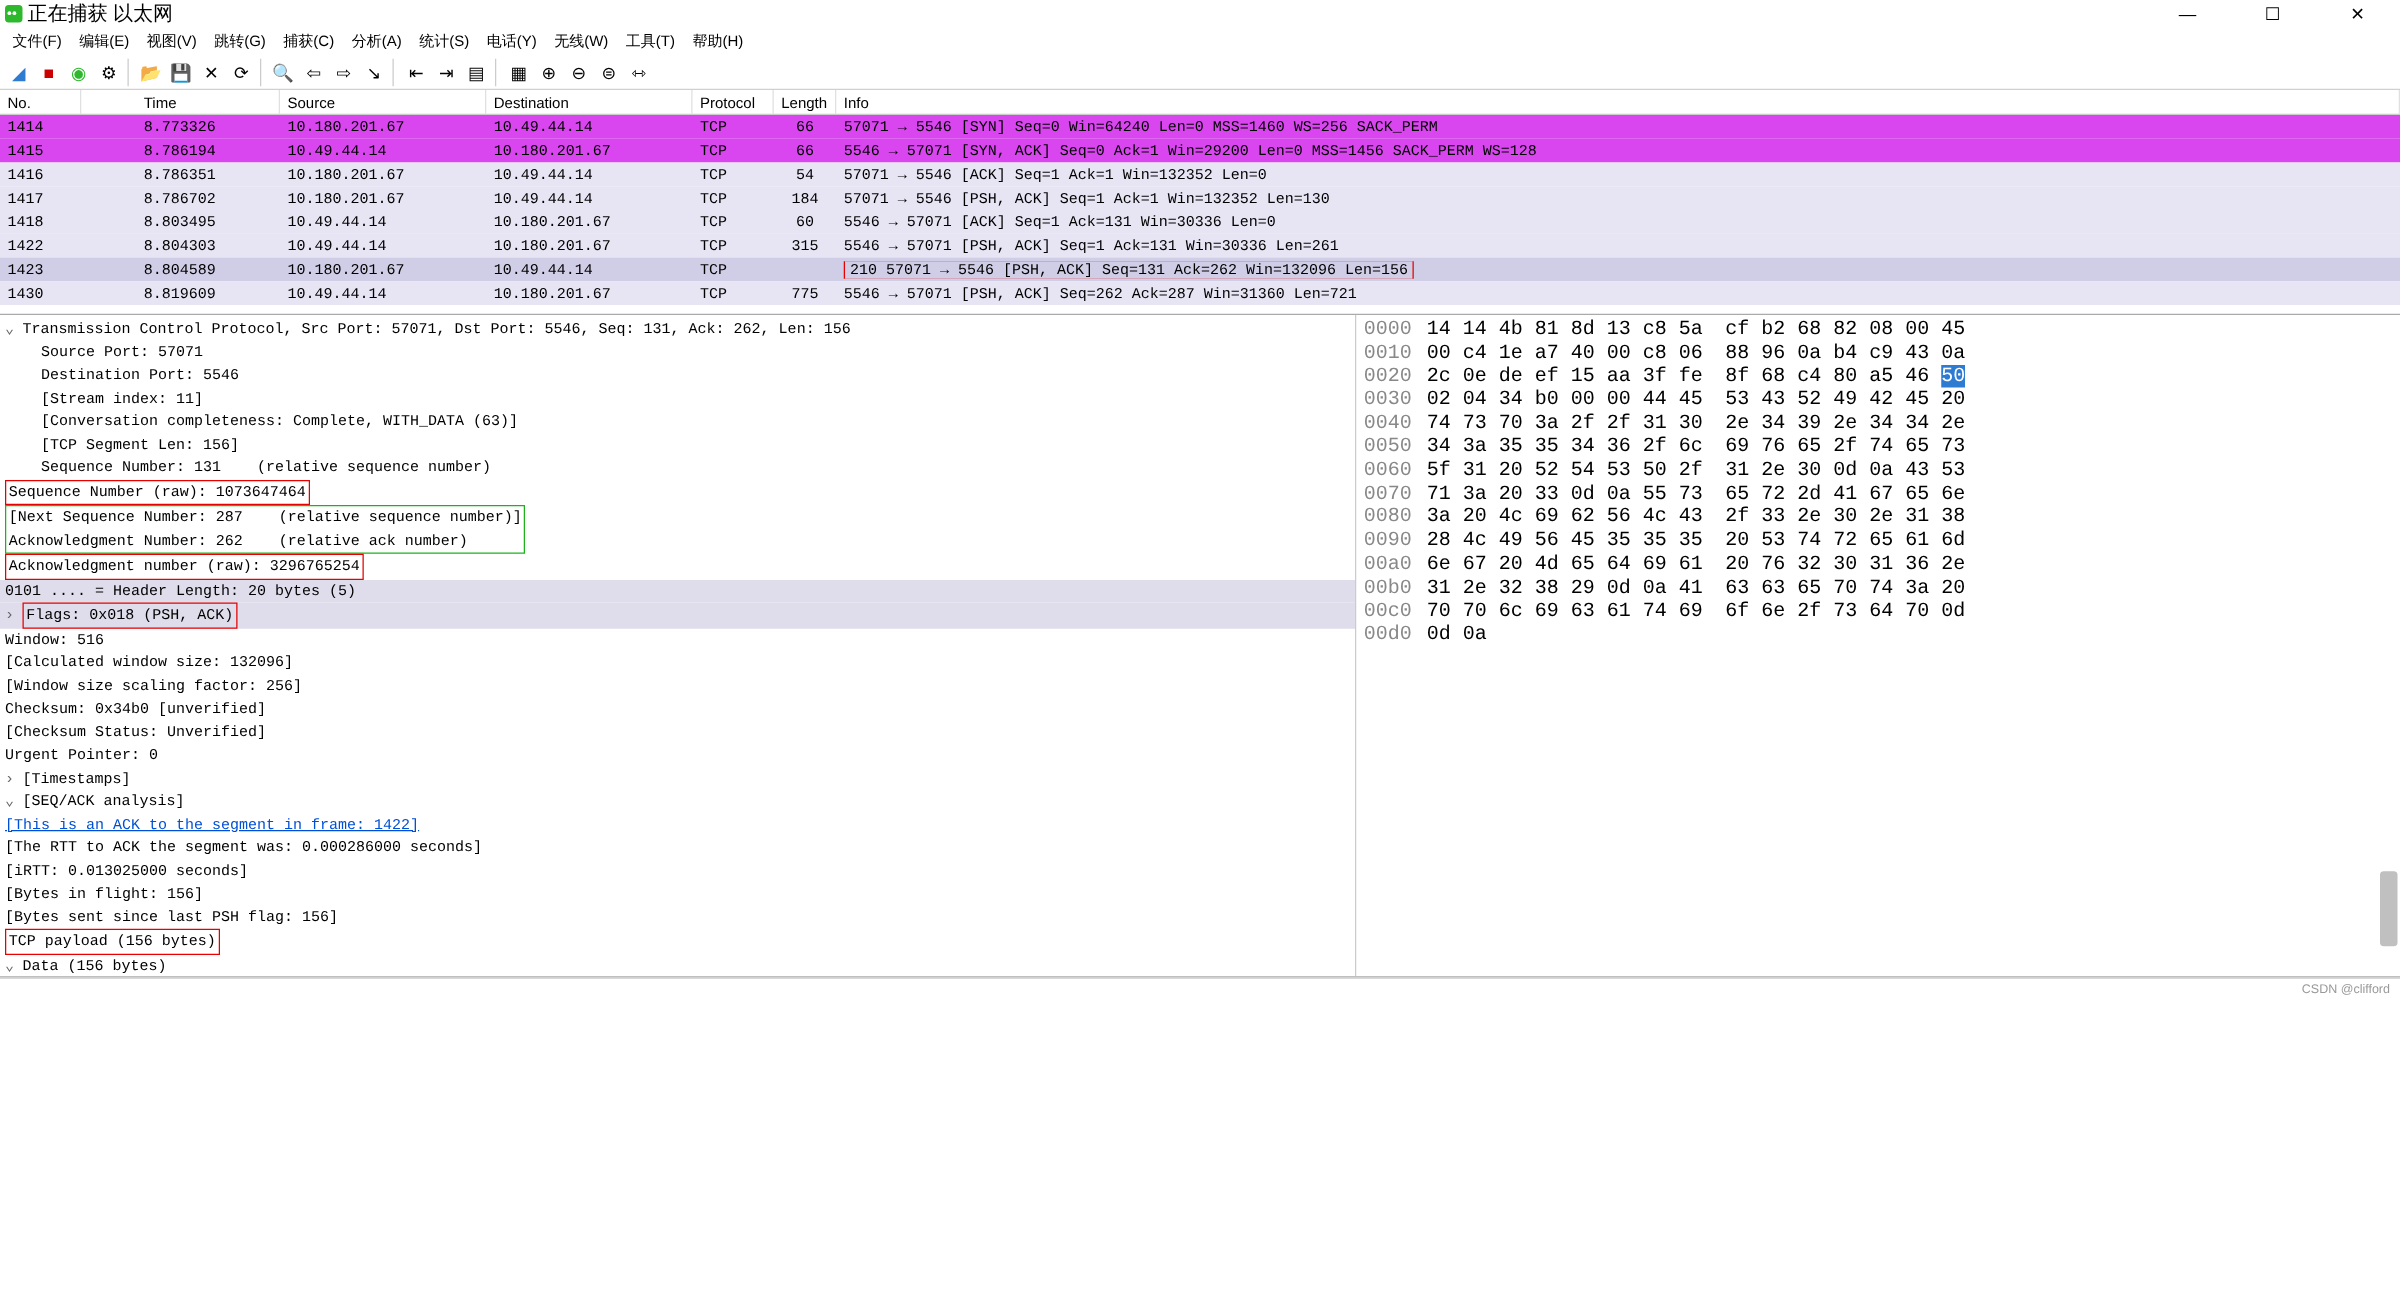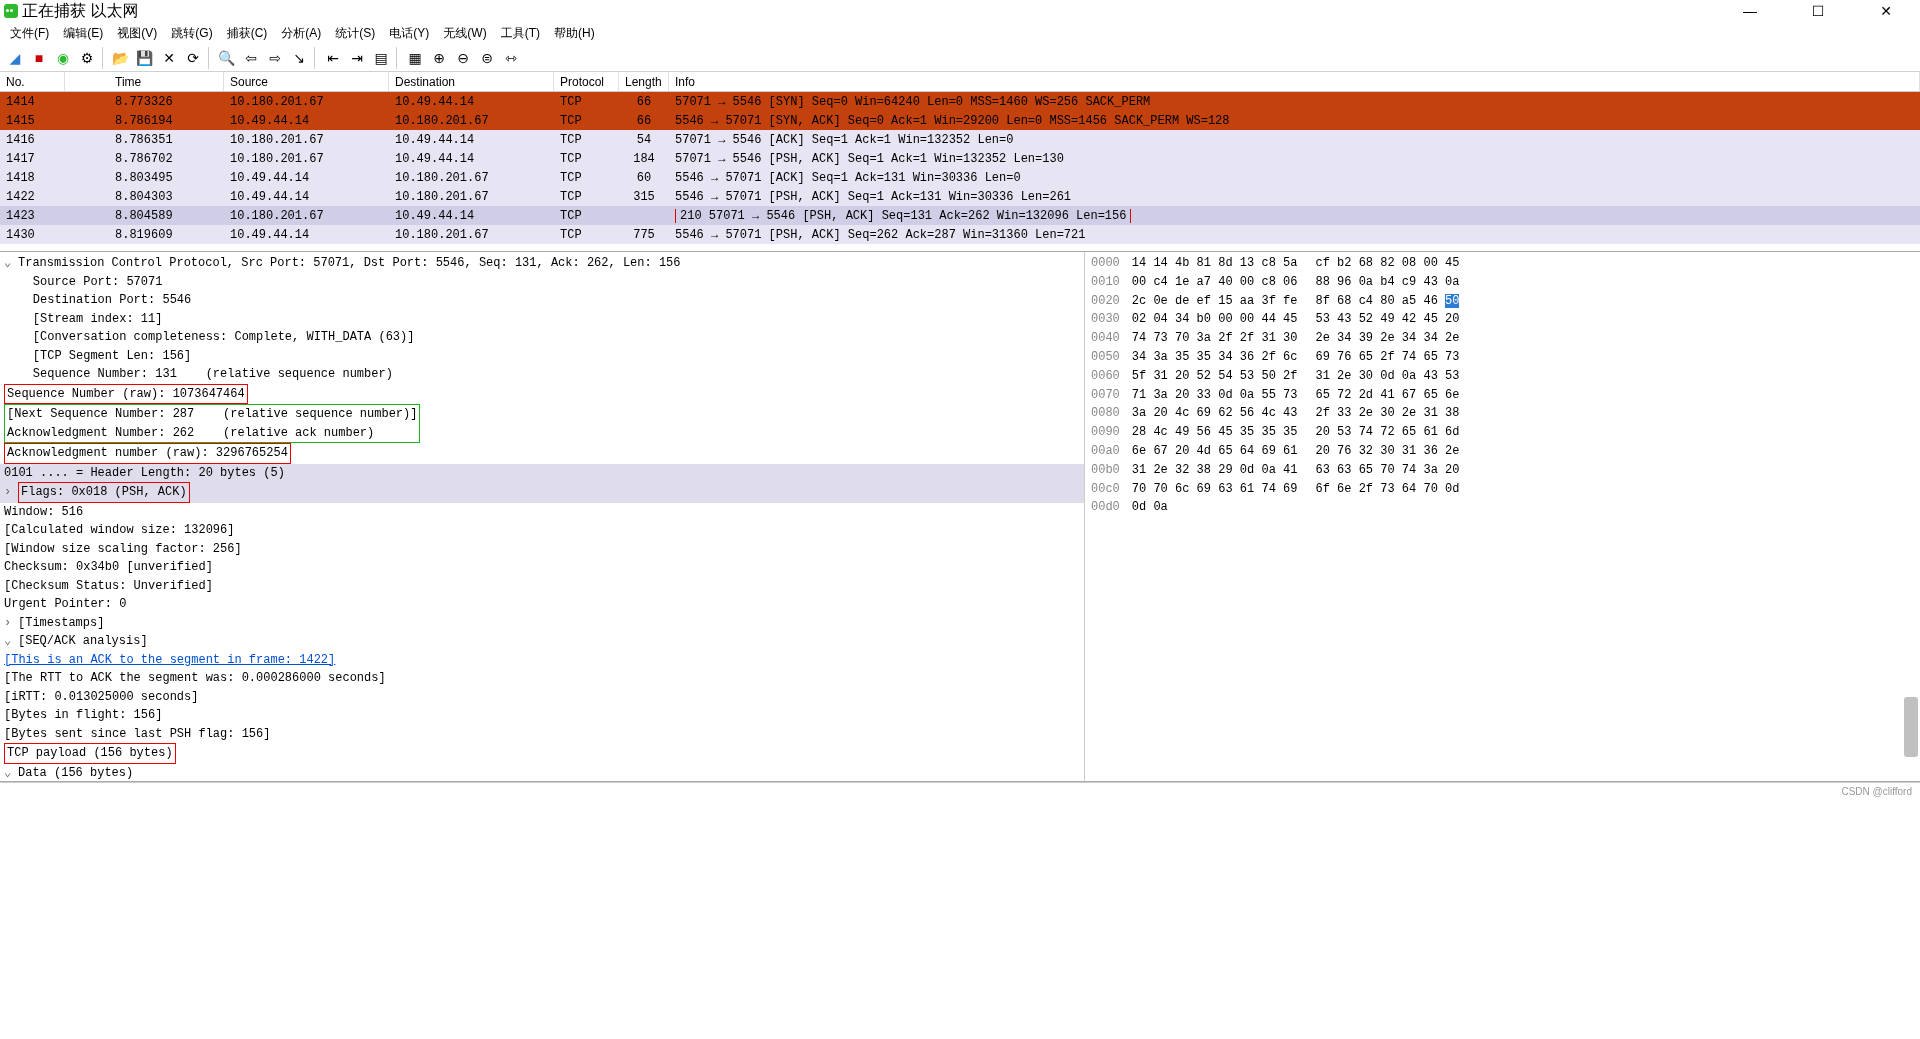--- a/index.html
+++ b/index.html
@@ -25,33 +25,33 @@
 .pktrow { display:flex; height:19px; align-items:center; }
 .pktrow > div { padding:0 6px; white-space:nowrap; overflow:hidden; }
 .col-no { width:65px; }
 .col-time { width:115px;margin-left:44px; }
 .col-src { width:165px; }
 .col-dst { width:165px; }
 .col-proto { width:65px; }
 .col-len { width:50px; text-align:center; }
 .col-info { flex:1; }
 
-.bg-gray { background:#c2410c; }
+.bg-gray { background:#d946ef; }
 .bg-lav { background:#e7e4f3; }
 .bg-sel { background:#d0cde6; }
 .redbox { border:1px solid #e60000; }
 
 .midsection { display:flex; height:530px; border-bottom:1px solid #aaa; }
 
 .details { width:1085px; overflow-y:scroll; font-family:"Consolas","Courier New",monospace; font-size:12px; line-height:18.5px; padding:2px 0; border-right:1px solid #ccc; }
 .det-line { white-space:pre; padding:0 4px; display:flex; align-items:center; position:relative; }
 .det-line .chev { width:14px; display:inline-block; color:#666; }
 .linkish { color:#0050d6; text-decoration:underline; }
 
-.hexpane { flex:1; font-family:"Consolas","Courier New",monospace; font-size:12px; line-height:18.8px; padding:2px 6px; overflow-y:auto; }
+.hexpane { flex:1; font-family:"Consolas","Courier New",monospace; font-size:16px; line-height:18.8px; padding:2px 6px; overflow-y:auto; }
 .hexrow { white-space:pre; }
 .hexoff { color:#888; margin-right:12px; }
 .hexgap { display:inline-block; width:18px; }
 .hexhl { background:#2d7cd1; color:#fff; }
 .statusbar { height:18px; border-top:1px solid #ccc; display:flex; align-items:center; justify-content:flex-end; padding:0 8px; font-size:10px; color:#999;}
 
 .bigthumb { position:absolute; right:2px; top:697px; width:14px; height:60px; background:#c0c0c0; border-radius:3px;}
 
 
 .box-red { border:1px solid #e60000; display:inline-block; padding:0 2px; }

